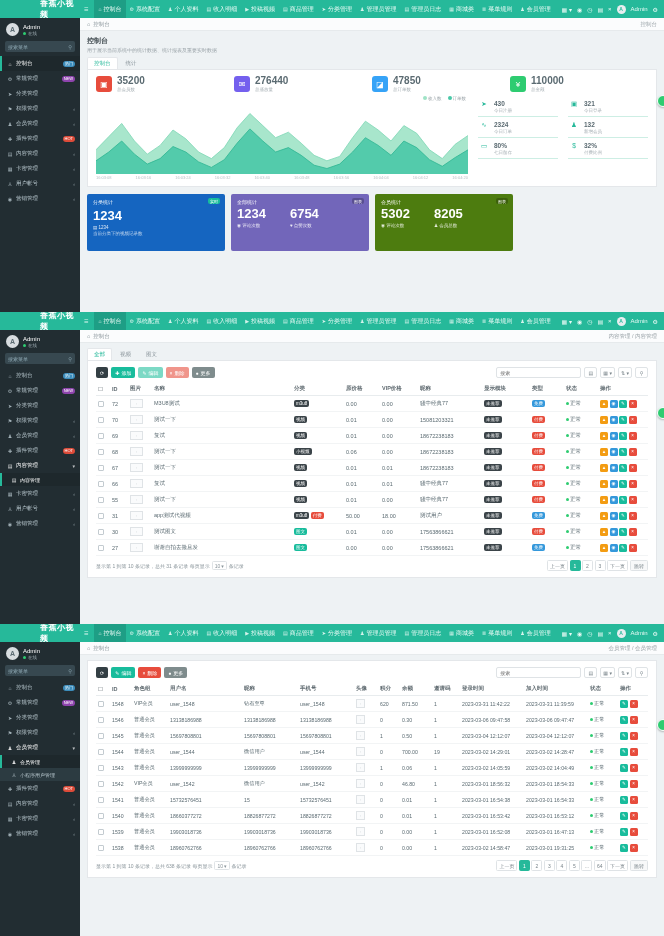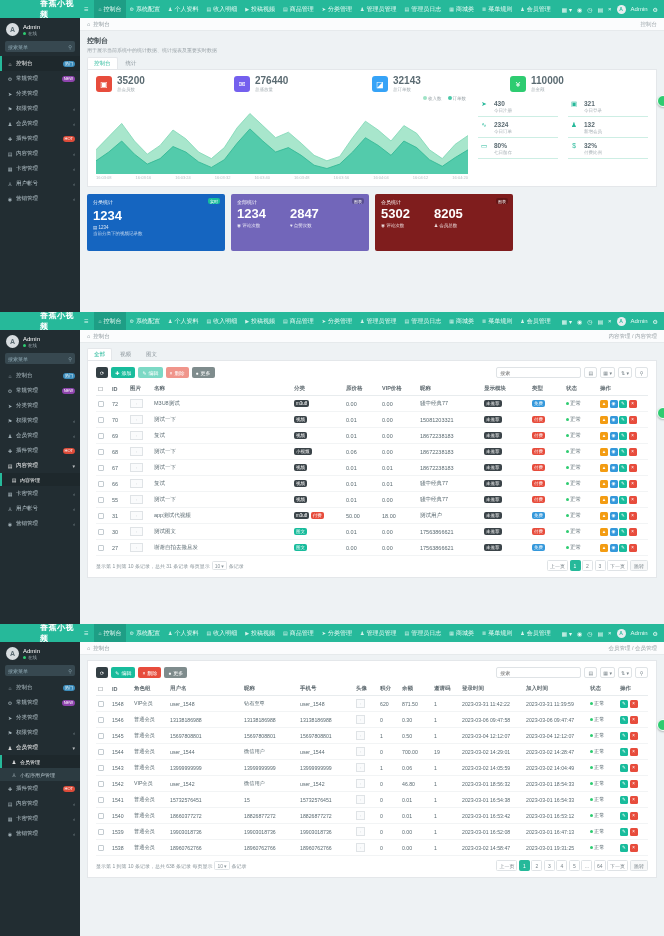--- a/index.html
+++ b/index.html
@@ -306,21 +306,21 @@
                 <span class="stat-ic" style="background: rgb(116, 96, 238);">✉</span>
                 <span>
                   <div class="stat-num">276440</div>
                 <div class="stat-lbl">总播放量</div>
                 </span>
               </div>
 
               <div class="stat">
                 <span class="stat-ic" style="background: rgb(54, 163, 247);">◪</span>
                 <span>
-                  <div class="stat-num">32143</div>
+                  <div class="stat-num">47850</div>
                 <div class="stat-lbl">总订单数</div>
                 </span>
               </div>
 
               <div class="stat">
                 <span class="stat-ic" style="background: rgb(46, 204, 113);">¥</span>
                 <span>
                   <div class="stat-num">110000</div>
                 <div class="stat-lbl">总金额</div>
                 </span>
@@ -424,27 +424,27 @@
               <div class="w-badge">图表</div>
 
               <div class="w-cols">
 
                   <div class="w-col">
                     <div class="w-big">1234</div>
                     <div class="w-sub"><span>◉</span> <span>评论次数</span></div>
                   </div>
 
                   <div class="w-col">
-                    <div class="w-big">2847</div>
+                    <div class="w-big">6754</div>
                     <div class="w-sub"><span>♥</span> <span>点赞次数</span></div>
                   </div>
                 </div>
             </div>
 
-            <div class="widget" style="background: #7f1d1d;">
+            <div class="widget" style="background: #4d7c0f;">
               <div class="w-title">会员统计</div>
               <div class="w-badge">图表</div>
 
               <div class="w-cols">
 
                   <div class="w-col">
                     <div class="w-big">5302</div>
                     <div class="w-sub"><span>◉</span> <span>评论次数</span></div>
                   </div>
 

